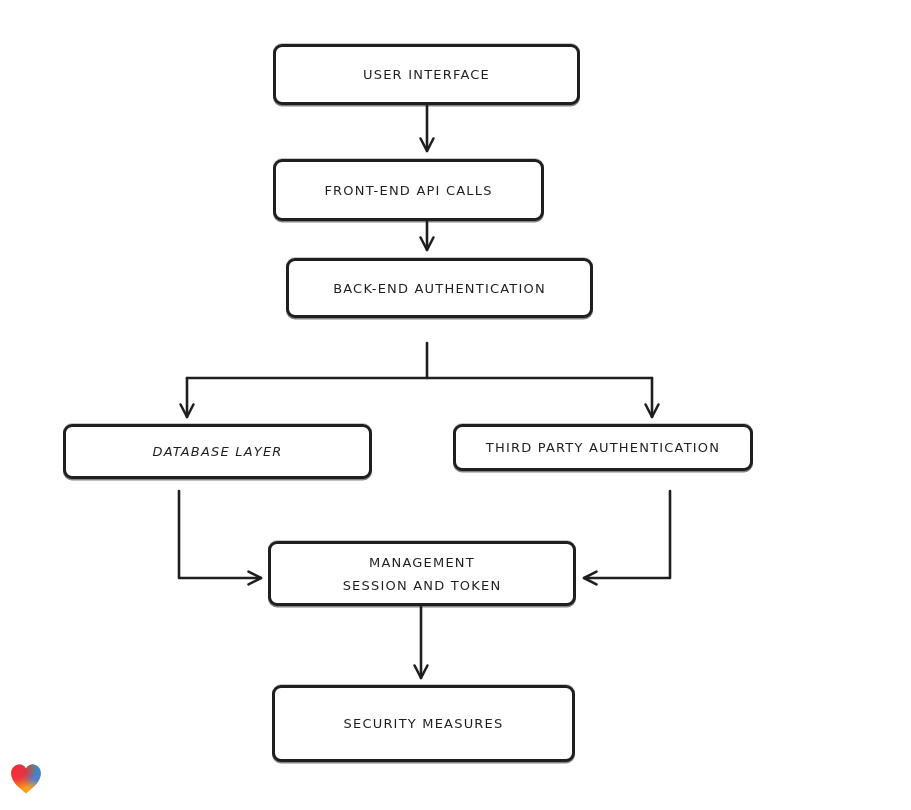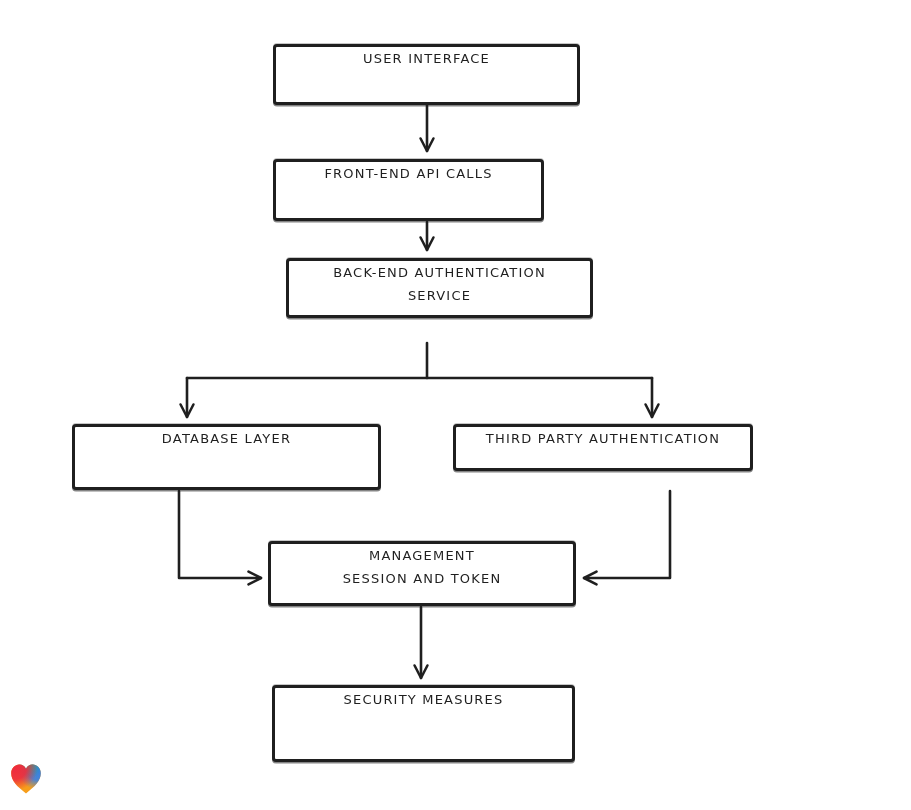--- a/index.html
+++ b/index.html
@@ -21,39 +21,40 @@
     top: 0;
     width: 911px;
     height: 810px;
     pointer-events: none;
   }
   .node {
     position: absolute;
     box-sizing: border-box;
     background: #ffffff;
     border: 3px solid #1f1f1f;
-    border-radius: 4px;
+    border-radius: 9px;
     box-shadow: 0 1.5px 0 rgba(31,31,31,0.55), 0 -1px 0 rgba(31,31,31,0.25);
     display: flex;
+    align-items: center;
     justify-content: center;
     text-align: center;
   }
   .node-label {
     color: #1f1f1f;
     font-size: 13px;
     font-weight: 500;
     letter-spacing: 1.2px;
     line-height: 23px;
   }
   .node-label span { display: block; }
   
   .n-ui  { left: 273px; top: 44px;  width: 307px; height: 61px; }
   .n-fe  { left: 273px; top: 159px; width: 271px; height: 62px; }
   .n-be  { left: 286px; top: 258px; width: 307px; height: 60px; }
-  .n-db  { left: 72px;  top: 424px; width: 309px; height: 66px; }
+  .n-db  { left: 63px;  top: 424px; width: 309px; height: 55px; font-style: italic; }
   .n-tp  { left: 453px; top: 424px; width: 300px; height: 47px; }
   .n-ss  { left: 268px; top: 541px; width: 308px; height: 65px; }
   .n-sm  { left: 272px; top: 685px; width: 303px; height: 77px; }
   .logo {
     position: absolute;
     left: 8px;
     top: 760px;
     width: 36px;
     height: 38px;
   }
@@ -90,21 +91,20 @@
 
   <div class="node n-fe">
     <div class="node-label">
       <span>FRONT-END API CALLS</span>
     </div>
   </div>
 
   <div class="node n-be">
     <div class="node-label">
       <span>BACK-END AUTHENTICATION</span>
-      <span>SERVICE</span>
     </div>
   </div>
 
   <div class="node n-db">
     <div class="node-label">
       <span>DATABASE LAYER</span>
     </div>
   </div>
 
   <div class="node n-tp">

